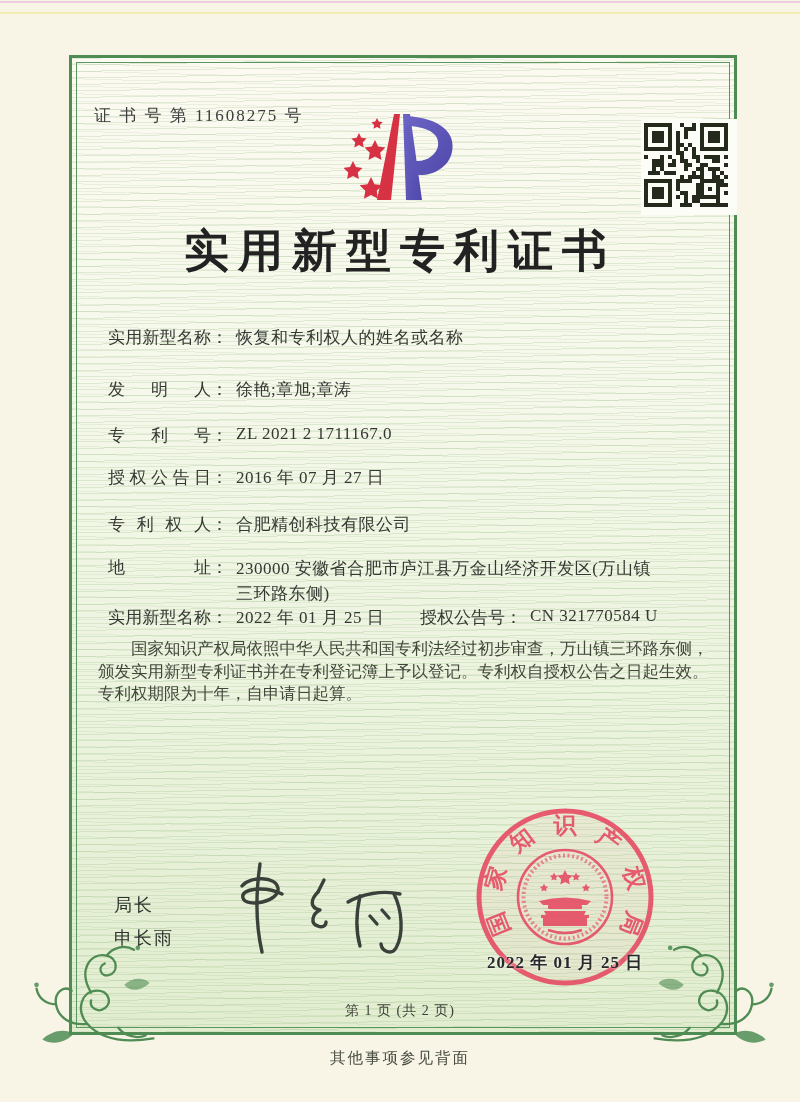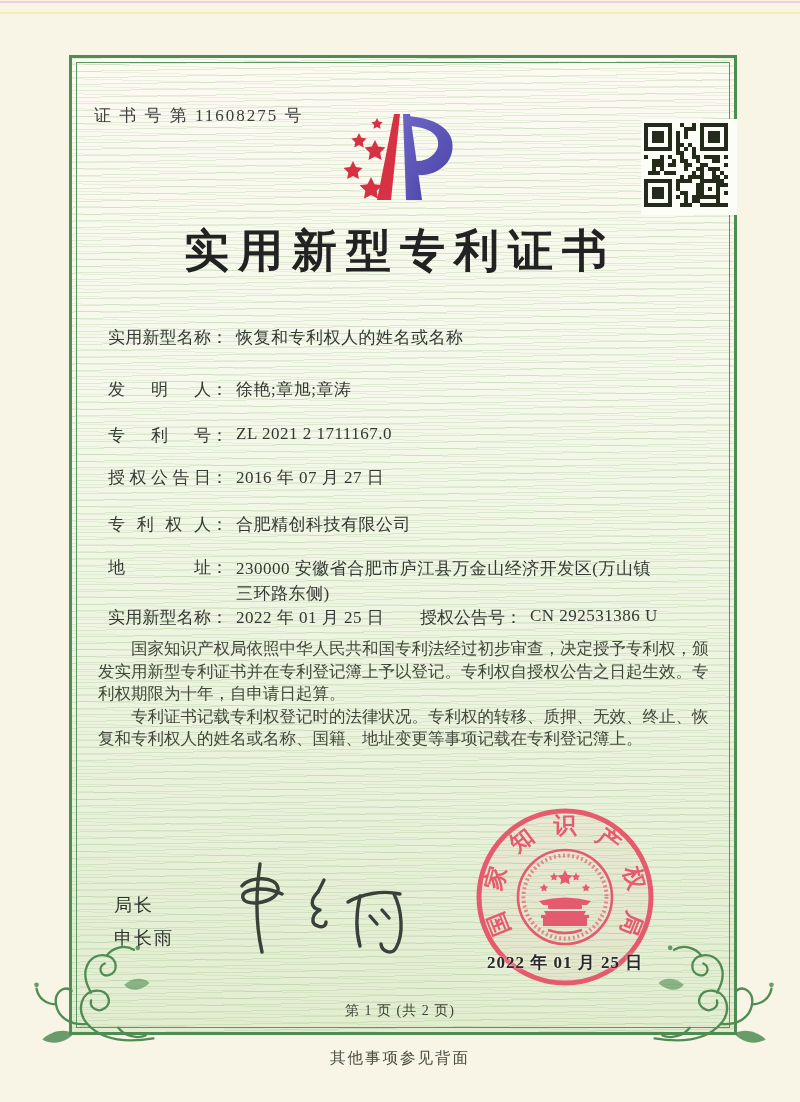--- a/index.html
+++ b/index.html
@@ -172,27 +172,26 @@
 </div>
 <div class="abs row" style="top:513px;">
   <span class="jlabel">专利权人</span><span class="colon">：</span><span class="fvalue">合肥精创科技有限公司</span>
 </div>
 <div class="abs row" style="top:556px;">
   <span class="jlabel">地址</span><span class="colon">：</span><span class="fvalue wrap">230000 安徽省合肥市庐江县万金山经济开发区(万山镇三环路东侧)</span>
 </div>
 <div class="abs row" style="top:606px;">
   <span class="jlabel">实用新型名称</span><span class="colon">：</span><span class="fvalue">2022 年 01 月 25 日</span>
   <span class="grant2">
-    <span class="jlabel">授权公告号</span><span class="colon">：</span><span class="fvalue">CN 292531386 U</span>
+    <span class="jlabel">授权公告号</span><span class="colon">：</span><span class="fvalue">CN 321770584 U</span>
   </span>
 </div>
 
 <div class="abs paras">
-  <p>国家知识产权局依照中华人民共和国专利法经过初步审查，决定授予专利权，颁发实用新型专利证书并在专利登记簿上予以登记。专利权自授权公告之日起生效。专利权期限为十年，自申请日起算。</p>
-  <p>专利证书记载专利权登记时的法律状况。专利权的转移、质押、无效、终止、恢复和专利权人的姓名或名称、国籍、地址变更等事项记载在专利登记簿上。</p>
+  <p>国家知识产权局依照中华人民共和国专利法经过初步审查，万山镇三环路东侧，颁发实用新型专利证书并在专利登记簿上予以登记。专利权自授权公告之日起生效。专利权期限为十年，自申请日起算。</p>
 </div>
 
 <div class="abs signer-title">局长</div>
 <div class="abs signer-name">申长雨</div>
 
 <svg class="abs" style="left:232px;top:858px;" width="180" height="100" viewBox="0 0 180 100">
   <g stroke="#39413a" stroke-width="3.4" fill="none" stroke-linecap="round" stroke-linejoin="round">
     <path d="M28,6 C24,34 23,64 30,94"></path>
     <path d="M10,28 C18,18 44,18 46,30 C48,44 14,50 11,40 C8,30 34,28 50,36"></path>
     <path d="M92,22 C90,26 88,30 86,34"></path>

